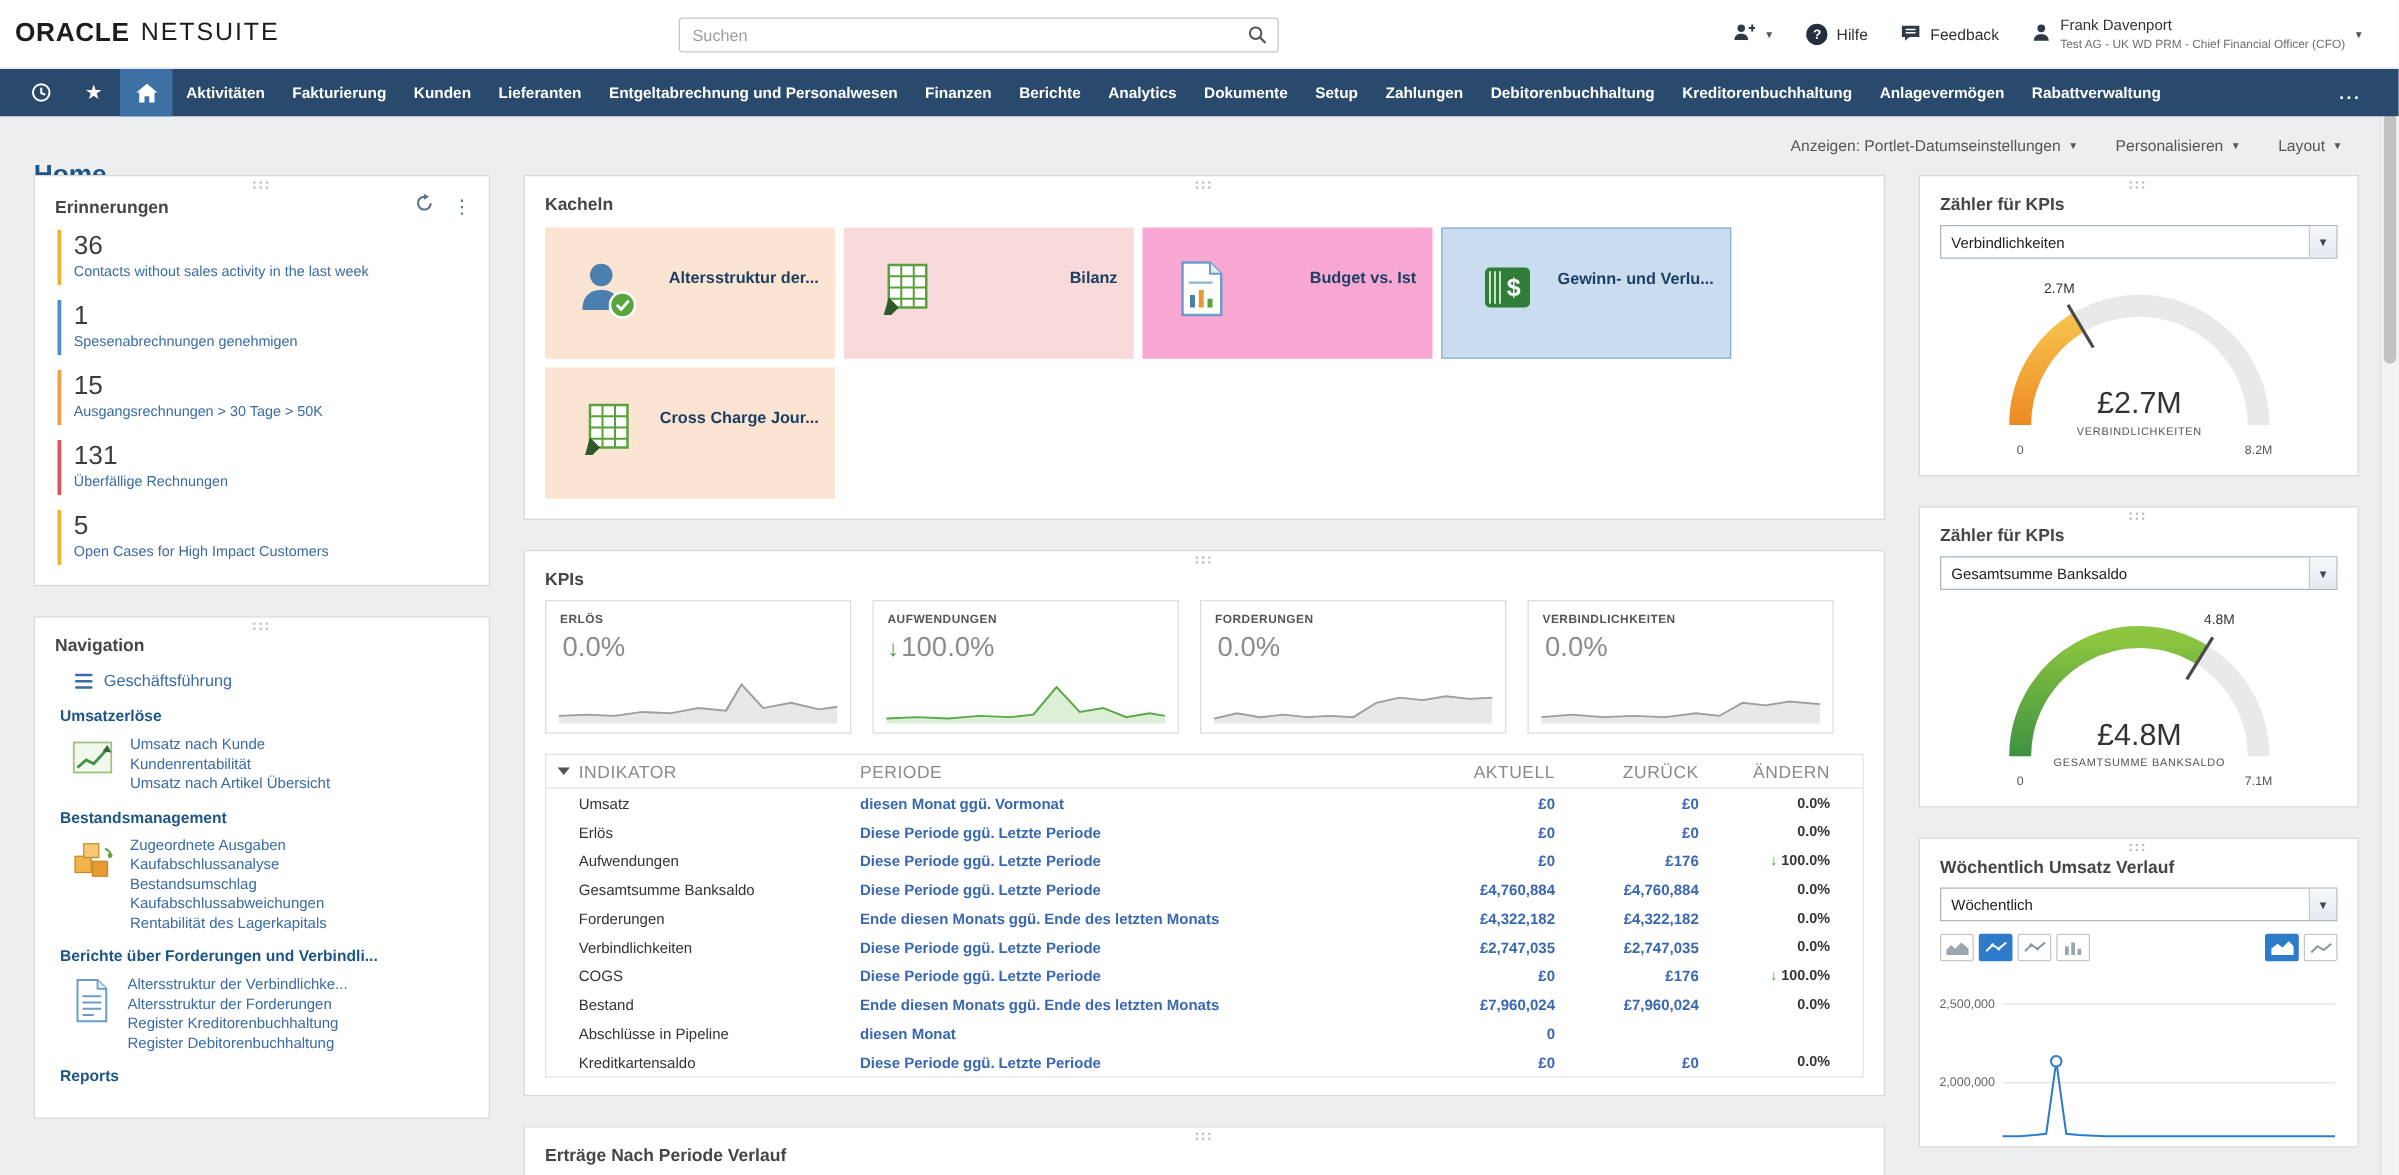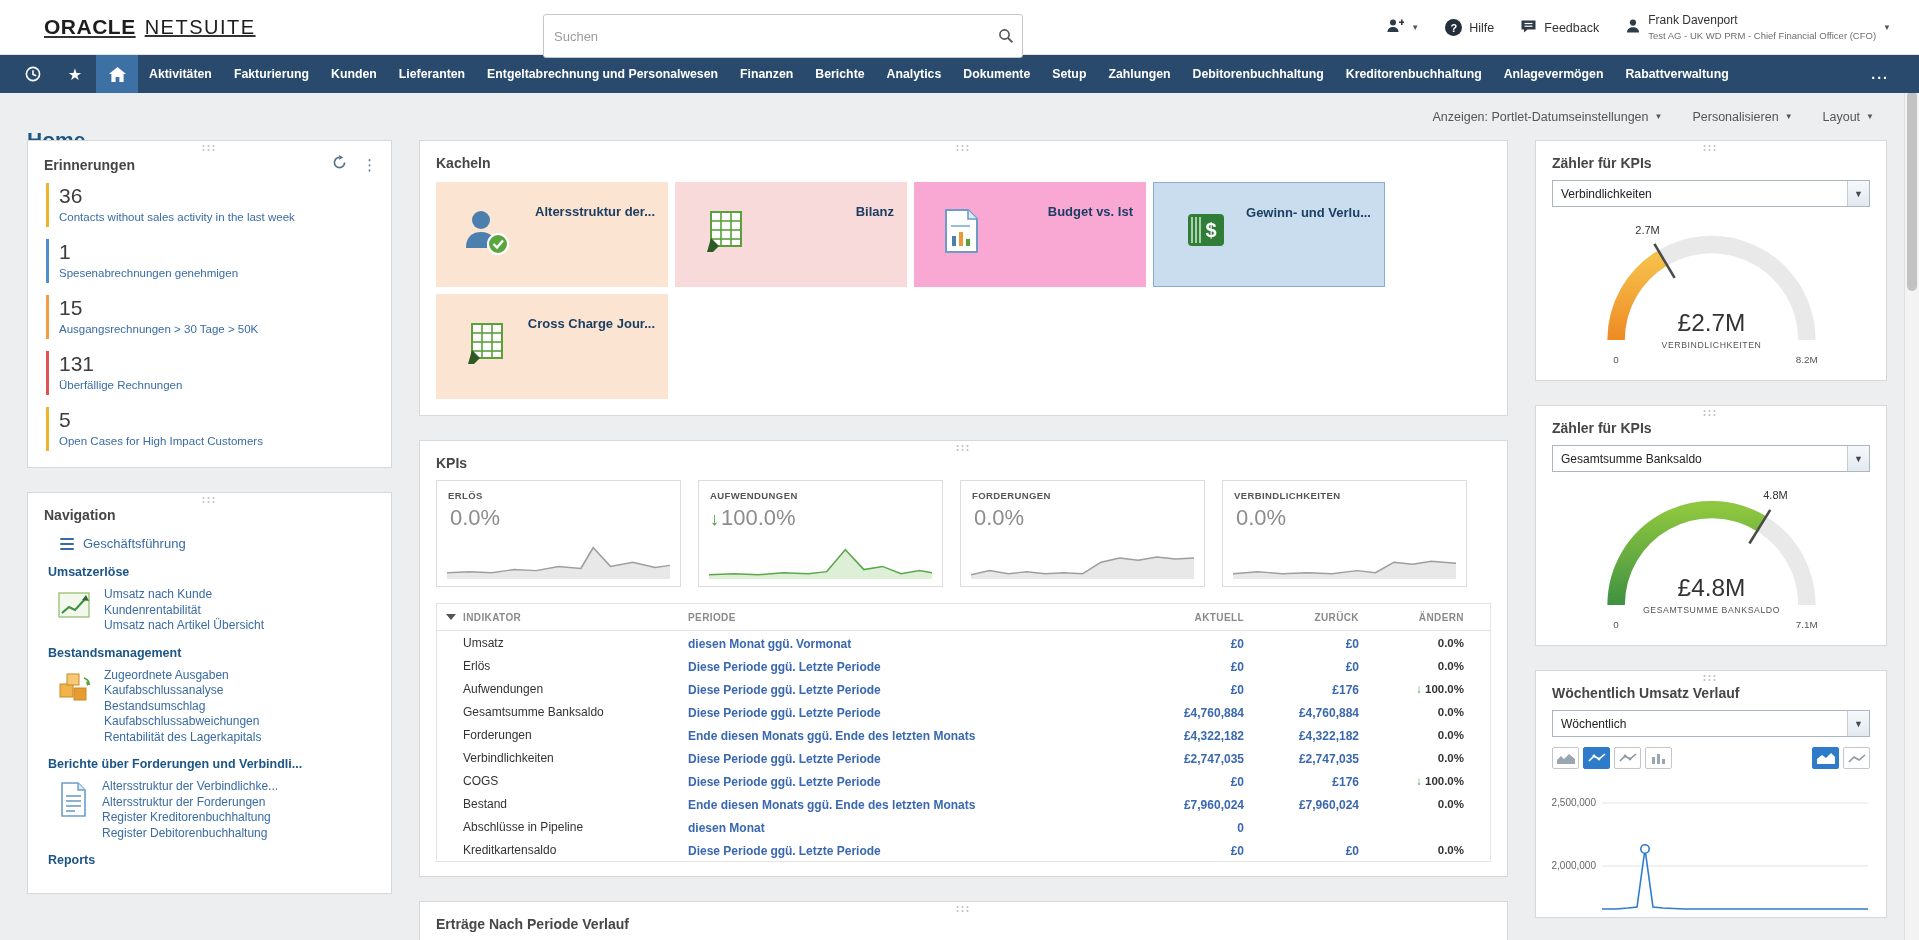--- a/index.html
+++ b/index.html
@@ -2,24 +2,24 @@
 <html><head>
 <meta charset="utf-8">
 <style>
   * { box-sizing: border-box; margin: 0; padding: 0; }
   html,body { width:1919px; height:940px; overflow:hidden; }
   body { font-family:"Liberation Sans", sans-serif; background:#edeef0; position:relative; color:#333; }
   a { text-decoration:none; cursor:pointer; }
 
   
   .topbar { height:55px; background:#fff; border-bottom:1px solid #e2e2e2; position:relative; display:flex; align-items:center; z-index:6; }
-  .logo { margin-left:44px; display:flex; align-items:flex-end; gap:9px; cursor:pointer;text-decoration:underline; }
+  .logo { margin-left:12px; display:flex; align-items:flex-start; gap:9px; cursor:pointer; }
   .logo-oracle { font-size:21px; font-weight:700; letter-spacing:.5px; color:#1d1d1d; }
   .logo-netsuite { font-size:20px; font-weight:400; letter-spacing:1.5px; color:#1d1d1d; }
-  .search { position:absolute; left:543px; top:14px; width:480px; height:44px; border:1px solid #c6c6c6; border-radius:3px; background:#fff; display:flex; align-items:center; }
+  .search { position:absolute; left:543px; top:14px; width:480px; height:28px; border:1px solid #c6c6c6; border-radius:3px; background:#fff; display:flex; align-items:center; }
   .search input { flex:1; border:none; outline:none; padding:0 10px; font-size:13px; color:#333; font-family:inherit; background:transparent; }
   .search input::placeholder { color:#9c9c9c; }
   .search-mag { width:32px; height:100%; display:flex; align-items:center; justify-content:center; cursor:pointer; }
   .top-actions { position:absolute; right:28px; top:0; height:55px; display:flex; align-items:center; gap:26px; }
   .top-item { display:flex; align-items:center; gap:7px; font-size:12.5px; color:#333; cursor:pointer; white-space:nowrap; }
   .qmark { width:17px; height:17px; border-radius:50%; background:#23303c; color:#fff; font-size:11px; font-weight:700; display:flex; align-items:center; justify-content:center; }
   .caret { font-size:8px; color:#555; }
   .user-text { line-height:1.15; }
   .uname { font-size:12px; color:#333; }
   .udetails { font-size:9.5px; color:#6e6e6e; }
@@ -66,35 +66,35 @@
   .hamburger b { width:14px; height:2px; background:#3a6ba5; border-radius:1px; }
   .nav-group-heading { color:#1d5587; font-weight:700; font-size:12.5px; margin:12px 0 8px 2px; }
   .nav-group { display:flex; gap:12px; margin-bottom:4px; }
   .nav-group-icon { flex:none; margin-left:10px; margin-top:2px; }
   .nav-group-links a { display:block; color:#3a6ba5; font-size:12px; line-height:15.5px; }
 
   
   .tiles-wrap { display:flex; flex-wrap:wrap; gap:7px; padding:2px 16px 16px; }
   .tile { width:232px; height:105px; position:relative; cursor:pointer; }
   .tile.sel { border:1px solid #86aed2; }
-  .tile-label { position:absolute; top:22px; right:13px; max-width:145px; text-align:right; font-weight:700; font-size:13px; color:#1c3e63; line-height:15px; }
+  .tile-label { position:absolute; top:32px; right:13px; max-width:145px; text-align:right; font-weight:700; font-size:13px; color:#1c3e63; line-height:15px; }
   .tile-icon { position:absolute; left:26px; top:26px; }
 
   
   .kpi-cards { display:flex; gap:17px; padding:0 16px; }
   .kpi-card { width:245px; height:107px; border:1px solid #dcdcdc; background:#fff; position:relative; cursor:pointer; }
   .kpi-card-label { font-size:9.5px; font-weight:700; letter-spacing:.4px; color:#555; padding:9px 0 0 11px; }
   .kpi-card-value { font-size:22px; color:#8c8c8c; padding:4px 0 0 11px; }
   .kpi-arrow { color:#3f9c3b; font-size:18px; margin-right:2px; }
   .spark { position:absolute; left:10px; right:10px; bottom:7px; height:44px; width:calc(100% - 20px); }
 
   .kpi-table { margin:16px 16px 14px; border:1px solid #e3e3e3; }
   .krow { display:grid; grid-template-columns:26px 225px 1fr 130px 115px 105px; align-items:center; height:23px; padding-right:26px; }
   .krow.khead { height:27px; border-bottom:1px solid #e3e3e3; }
-  .khead .hl { font-size:10px; font-weight:700; color:#8a8a8a; letter-spacing:.4px; }
+  .khead .hl { font-size:14px; font-weight:400; color:#8a8a8a; letter-spacing:.4px; }
   .tri-down { width:0; height:0; border-left:5px solid transparent; border-right:5px solid transparent; border-top:6px solid #555; margin-left:9px; cursor:pointer; }
   .c-ind { font-size:12px; color:#333; }
   .c-per a { color:#3a68b0; font-weight:700; font-size:12px; }
   .c-per .sep { color:#3a68b0; font-weight:700; font-size:12px; margin:0 3px; }
   .c-num { text-align:right; }
   .c-num a { color:#3a68b0; font-weight:700; font-size:12px; }
   .c-chg { text-align:right; font-size:11.5px; font-weight:700; color:#333; }
   .garrow { color:#3f9c3b; font-weight:700; margin-right:3px; }
 
   

